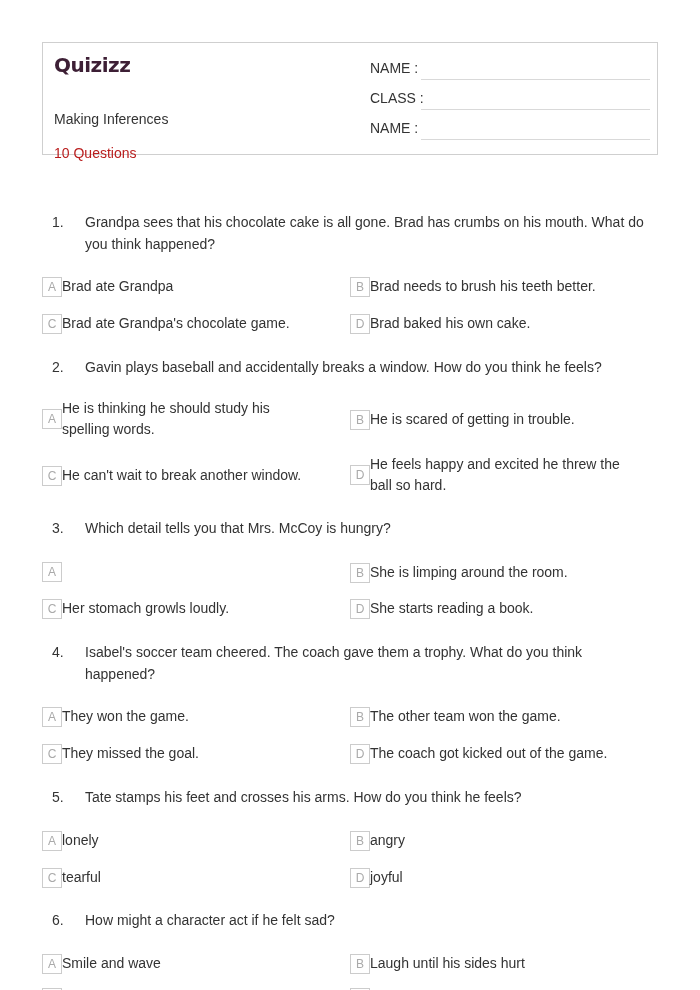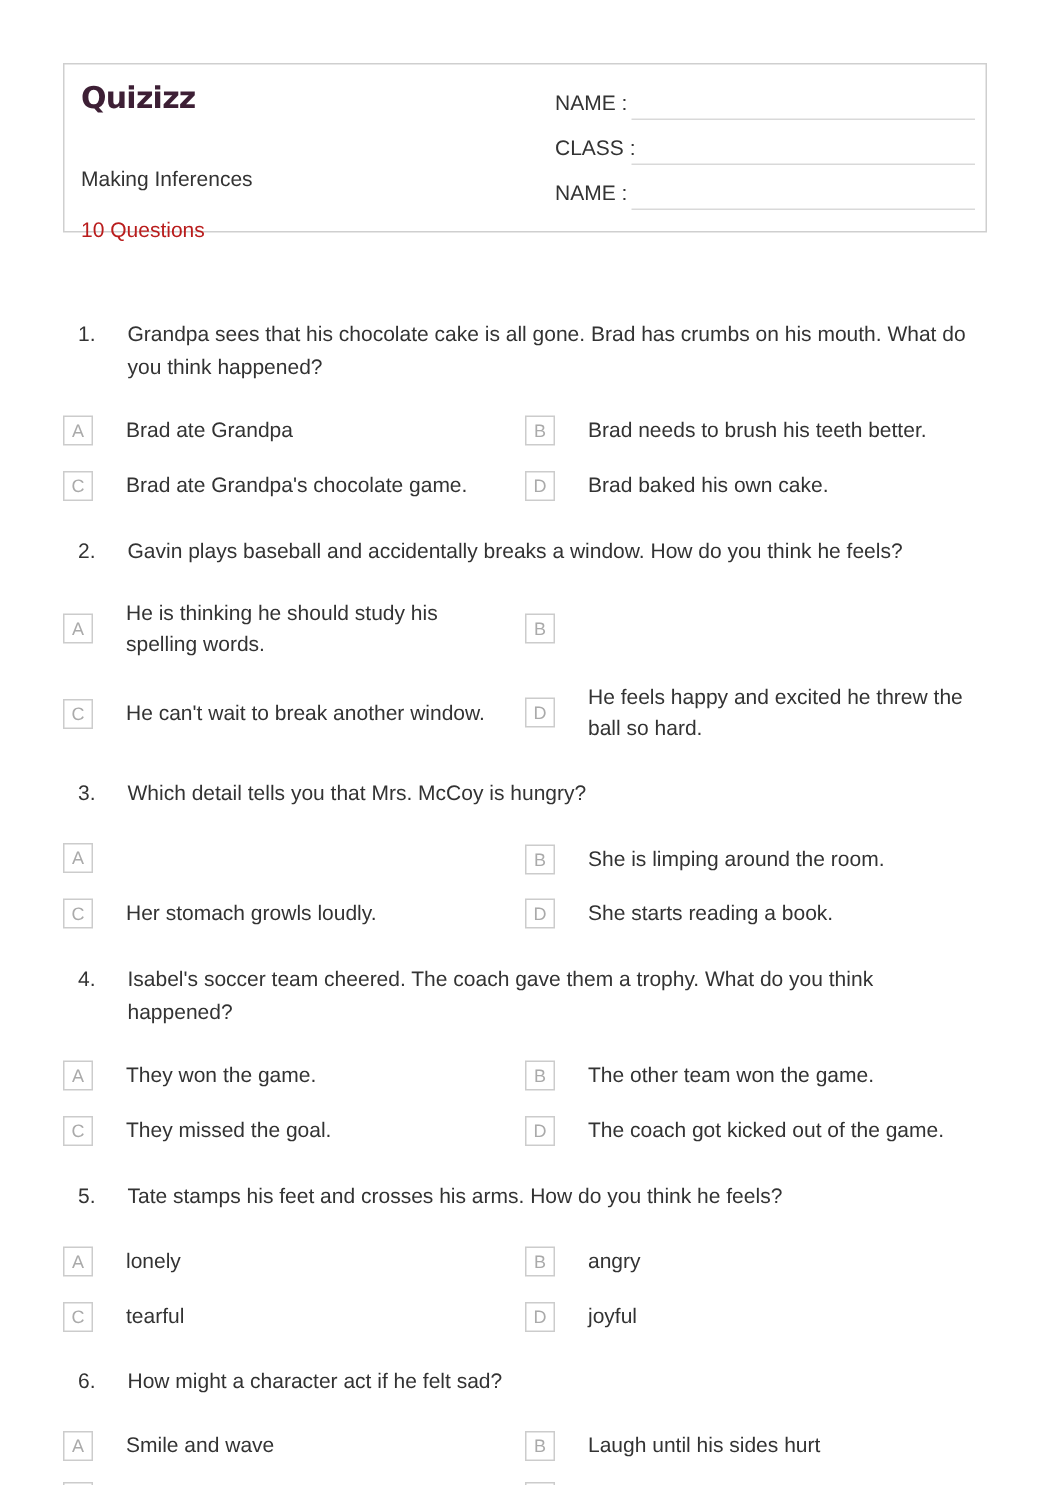--- a/index.html
+++ b/index.html
@@ -30,21 +30,21 @@
     position: absolute; left: 52px; width: 600px; font-size: 14px; line-height: 22px; color: #333;
   }
   .q-stem .num { position: absolute; left: 0; top: 0; width: 24px; }
   .q-stem .txt { display: block; margin-left: 33px; }
 
   .opt { position: absolute; width: 300px; display: flex; align-items: center; }
   .opt .box {
     flex: 0 0 auto; width: 20px; height: 20px; border: 1px solid #cccccc;
     font-size: 12px; color: #aaaaaa; display: flex; align-items: center; justify-content: center;
   }
-  .opt .otxt { margin-left: 22px; font-size: 14px; line-height: 21px; color: #333; }
+  .opt .otxt { font-size: 14px; line-height: 21px; color: #333; }
   .col-a { left: 42px; }
   .col-b { left: 350px; }
 </style>
 </head>
 <body>
 
 <div class="header-box">
   <div class="logo">Quizizz</div>
   <div class="ws-title">Making Inferences</div>
   <div class="ws-count">10 Questions</div>
@@ -87,20 +87,21 @@
 <div class="q-stem" style="top:356px;">
   <span class="num">2.</span>
   <span class="txt">Gavin plays baseball and accidentally breaks a window.  How do you think he feels?</span>
 </div>
 <div class="opt col-a" style="top:398px; width:290px;">
   <span class="box">A</span>
   <span class="otxt" style="width:230px;">He is thinking he should study his spelling words.</span>
 </div>
 <div class="opt col-b" style="top:409px;">
   <span class="box">B</span>
+  <span class="otxt">He is scared of getting in trouble.</span>
 </div>
 <div class="opt col-a" style="top:465px;">
   <span class="box">C</span>
   <span class="otxt">He can't wait to break another window.</span>
 </div>
 <div class="opt col-b" style="top:454px; width:310px;">
   <span class="box">D</span>
   <span class="otxt" style="width:268px;">He feels happy and excited he threw the ball so hard.</span>
 </div>
 

